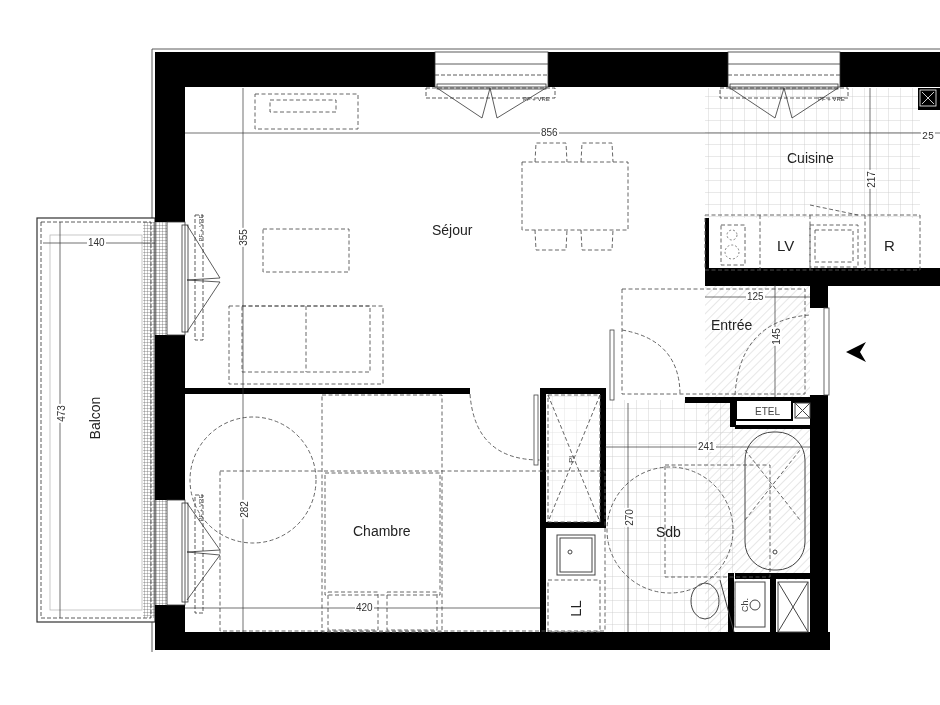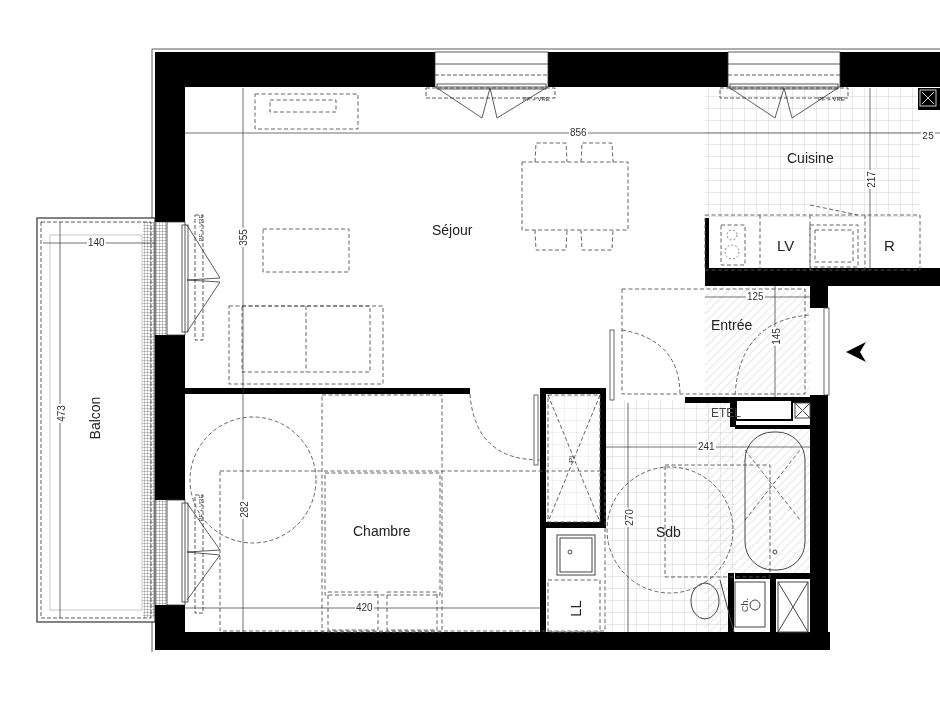--- a/index.html
+++ b/index.html
@@ -220,30 +220,30 @@
 <div class="lbl room" style="left:384px;top:222px;margin-left:48px;">Séjour</div>
 <div class="lbl room" style="left:787px;top:150px;">Cuisine</div>
 <div class="lbl room" style="left:711px;top:317px;">Entrée</div>
 <div class="lbl room" style="left:353px;top:523px;">Chambre</div>
 <div class="lbl room" style="left:656px;top:524px;">Sdb</div>
 <div class="lbl room vert" style="left:74px;top:410px;">Balcon</div>
 
 <div class="lbl small" style="left:777px;top:237px;">LV</div>
 <div class="lbl small" style="left:884px;top:237px;">R</div>
 <div class="lbl small vert" style="left:567px;top:600px;">LL</div>
-<div class="lbl tiny" style="left:711px;top:406px;font-size:12px;">ETEL</div>
+<div class="lbl tiny" style="left:755px;top:406px;font-size:10px;">ETEL</div>
 <div class="lbl tiny vert" style="left:738px;top:600px;font-size:9px;">Ch.</div>
 <div class="lbl tiny vert" style="left:568px;top:455px;font-size:8px;">Pl</div>
 
 <div class="lbl tiny" style="left:523px;top:96px;">PF + VRE</div>
 <div class="lbl tiny" style="left:818px;top:96px;">PF + VRE</div>
 <div class="lbl tiny vert" style="left:188px;top:225px;">PF + VRE</div>
 <div class="lbl tiny vert" style="left:188px;top:505px;">PF + VRE</div>
 
-<div class="lbl dim" style="left:540px;top:127px;margin-left:29px;">856</div>
+<div class="lbl dim" style="left:540px;top:127px;">856</div>
 <div class="lbl dim vert" style="left:234px;top:232px;">355</div>
 <div class="lbl dim vert" style="left:862px;top:174px;">217</div>
 <div class="lbl dim" style="left:921px;top:131px;font-family:Liberation Mono, monospace;">25</div>
 <div class="lbl dim" style="left:87px;top:237px;">140</div>
 <div class="lbl dim vert" style="left:52px;top:408px;">473</div>
 <div class="lbl dim" style="left:746px;top:291px;">125</div>
 <div class="lbl dim vert" style="left:767px;top:331px;">145</div>
 <div class="lbl dim" style="left:697px;top:441px;">241</div>
 <div class="lbl dim vert" style="left:620px;top:512px;">270</div>
 <div class="lbl dim" style="left:355px;top:602px;">420</div>

